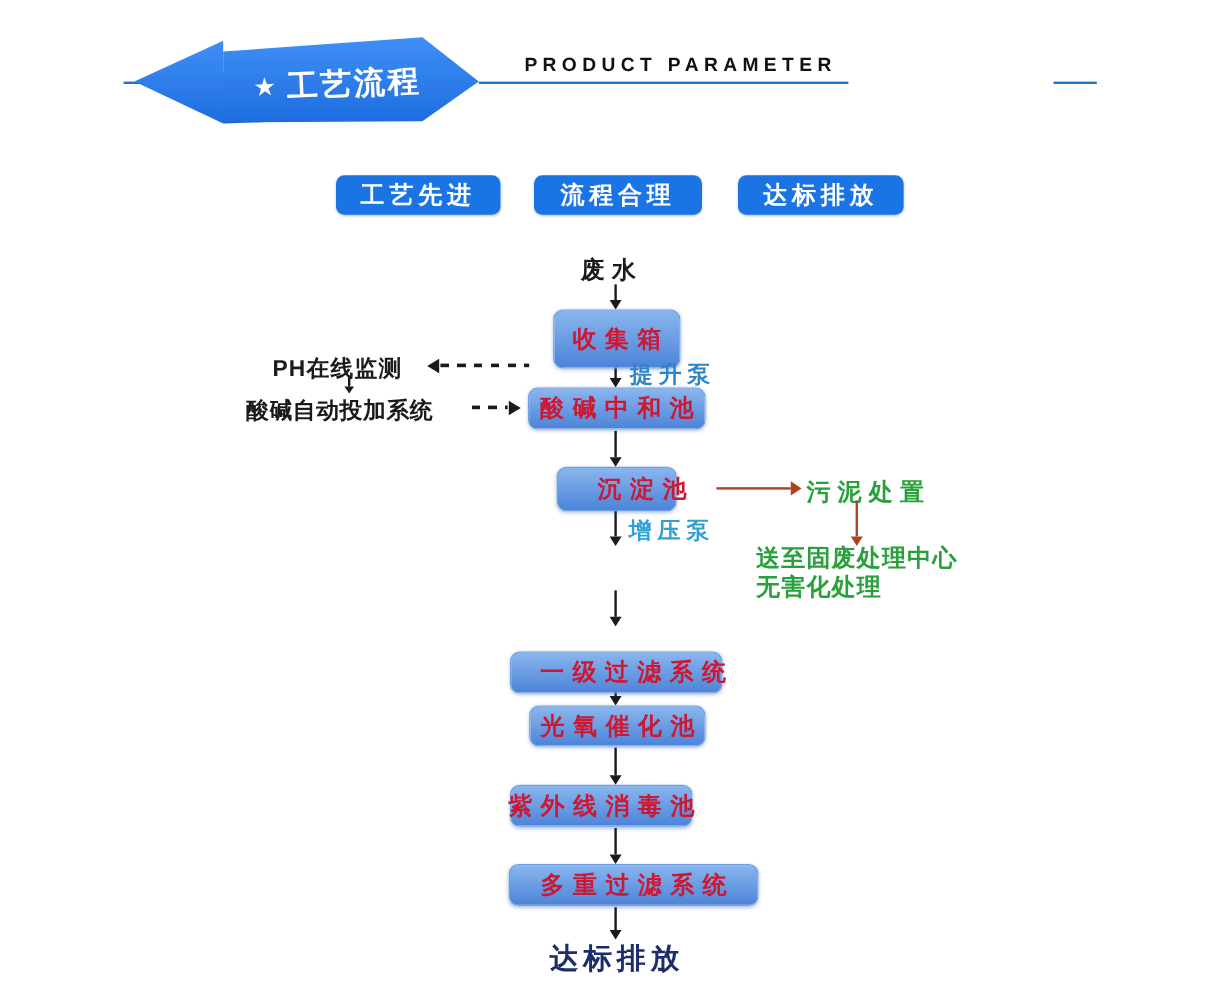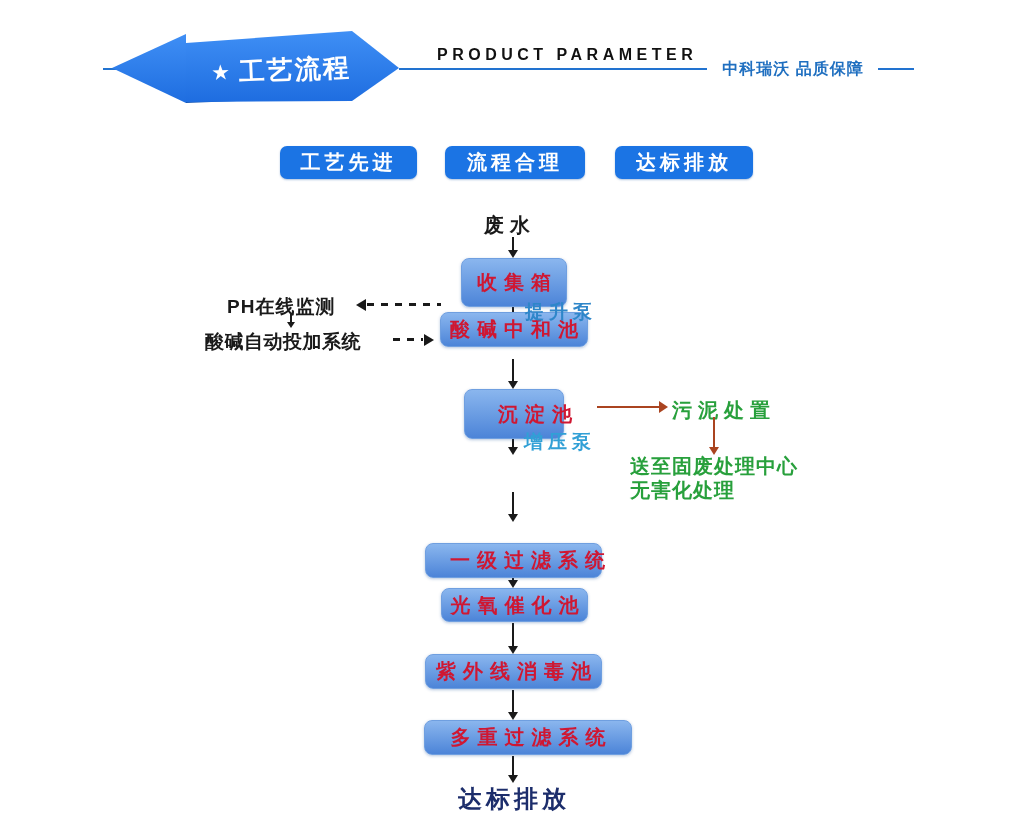--- a/index.html
+++ b/index.html
@@ -38,26 +38,26 @@
   #badge-1{left:445px;width:140px;}
   #badge-2{left:615px;width:138px;}
 
   
   .fbox{position:absolute;background:linear-gradient(180deg,var(--box_top),var(--box_bottom));
     border:1px solid var(--box_border);border-radius:8px;color:var(--box_text_red);
     font-weight:bold;font-size:20px;letter-spacing:7px;text-indent:7px;
     display:flex;align-items:center;justify-content:center;white-space:nowrap;
     box-shadow:0 1px 3px rgba(40,90,160,.35);}
   #fbox-0{left:461px;top:258px;width:106px;height:49px;}
-  #fbox-1{left:440px;top:312px;width:148px;height:35px;}
-  #fbox-2{left:464px;top:389px;width:100px;height:50px;padding-left:42px;}
+  #fbox-1{left:440px;top:323px;width:148px;height:35px;}
+  #fbox-2{left:464px;top:389px;width:100px;height:37px;padding-left:42px;}
   #fbox-3{left:423px;top:455px;width:182px;height:36px;}
   #fbox-4{left:425px;top:543px;width:177px;height:35px;padding-left:28px;}
   #fbox-5{left:441px;top:588px;width:147px;height:34px;}
-  #fbox-6{left:425px;top:654px;width:177px;height:35px;}
+  #fbox-6{left:425px;top:654px;width:152px;height:35px;}
   #fbox-7{left:424px;top:720px;width:208px;height:35px;}
 
   
   .av{position:absolute;width:2px;background:var(--ink);}
   .av::after{content:"";position:absolute;left:50%;transform:translateX(-50%);
     bottom:-8px;border:5px solid transparent;border-bottom:none;border-top:8px solid var(--ink);}
   .av.small{width:2px;}
   .av.small::after{border:4px solid transparent;border-bottom:none;border-top:6px solid var(--ink);bottom:-6px;}
   .av.brown{background:var(--brown);}
   .av.brown::after{border-top-color:var(--brown);}
@@ -114,21 +114,20 @@
     <polygon points="0,41 74,7 74,76" fill="url(#bg1)"></polygon>
     <polygon points="74,33 74,76 152,73" fill="#1356b8"></polygon>
     <polygon points="74,16 240,4 287,41 240,74 74,75" fill="url(#bg1)"></polygon>
   </svg>
   <div class="banner-title">
     <span class="star">★</span>
     <span>工艺流程</span>
   </div>
   <div id="section-label">PRODUCT PARAMETER</div>
   <div class="hline" id="hline-mid"></div>
-  <div id="brand-text">中科瑞沃  品质保障</div>
   <div class="hline" id="hline-right"></div>
 
   <div class="badge" id="badge-0">工艺先进</div>
   <div class="badge" id="badge-1">流程合理</div>
   <div class="badge" id="badge-2">达标排放</div>
 
   <div class="lbl" id="flow-source">废水</div>
 
   <div class="av" id="arr-0"></div>
   <div class="av" id="arr-1"></div>

